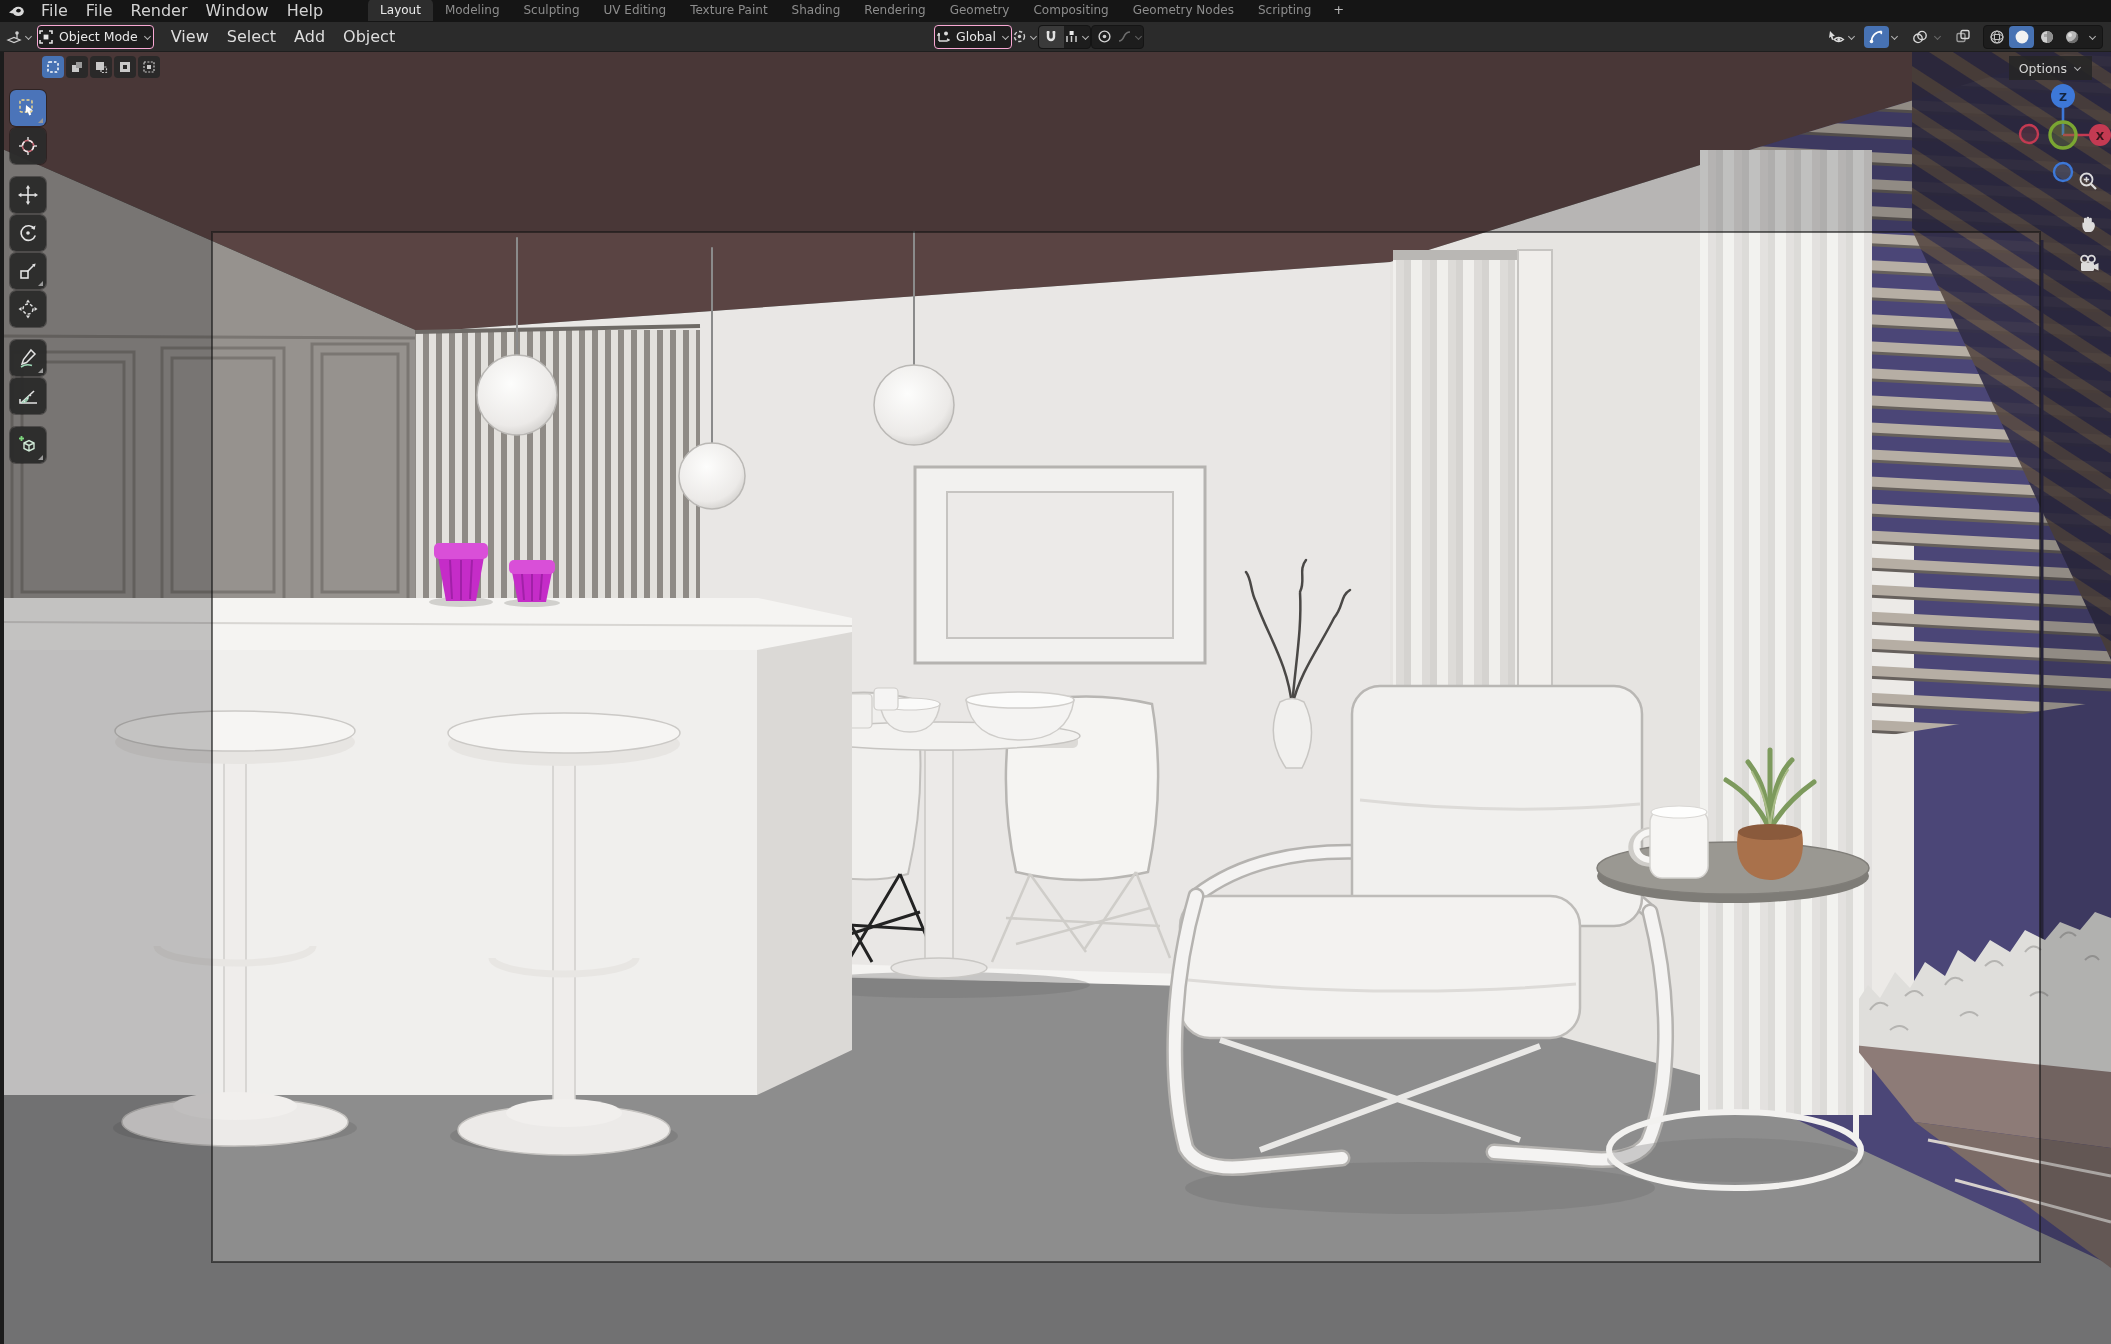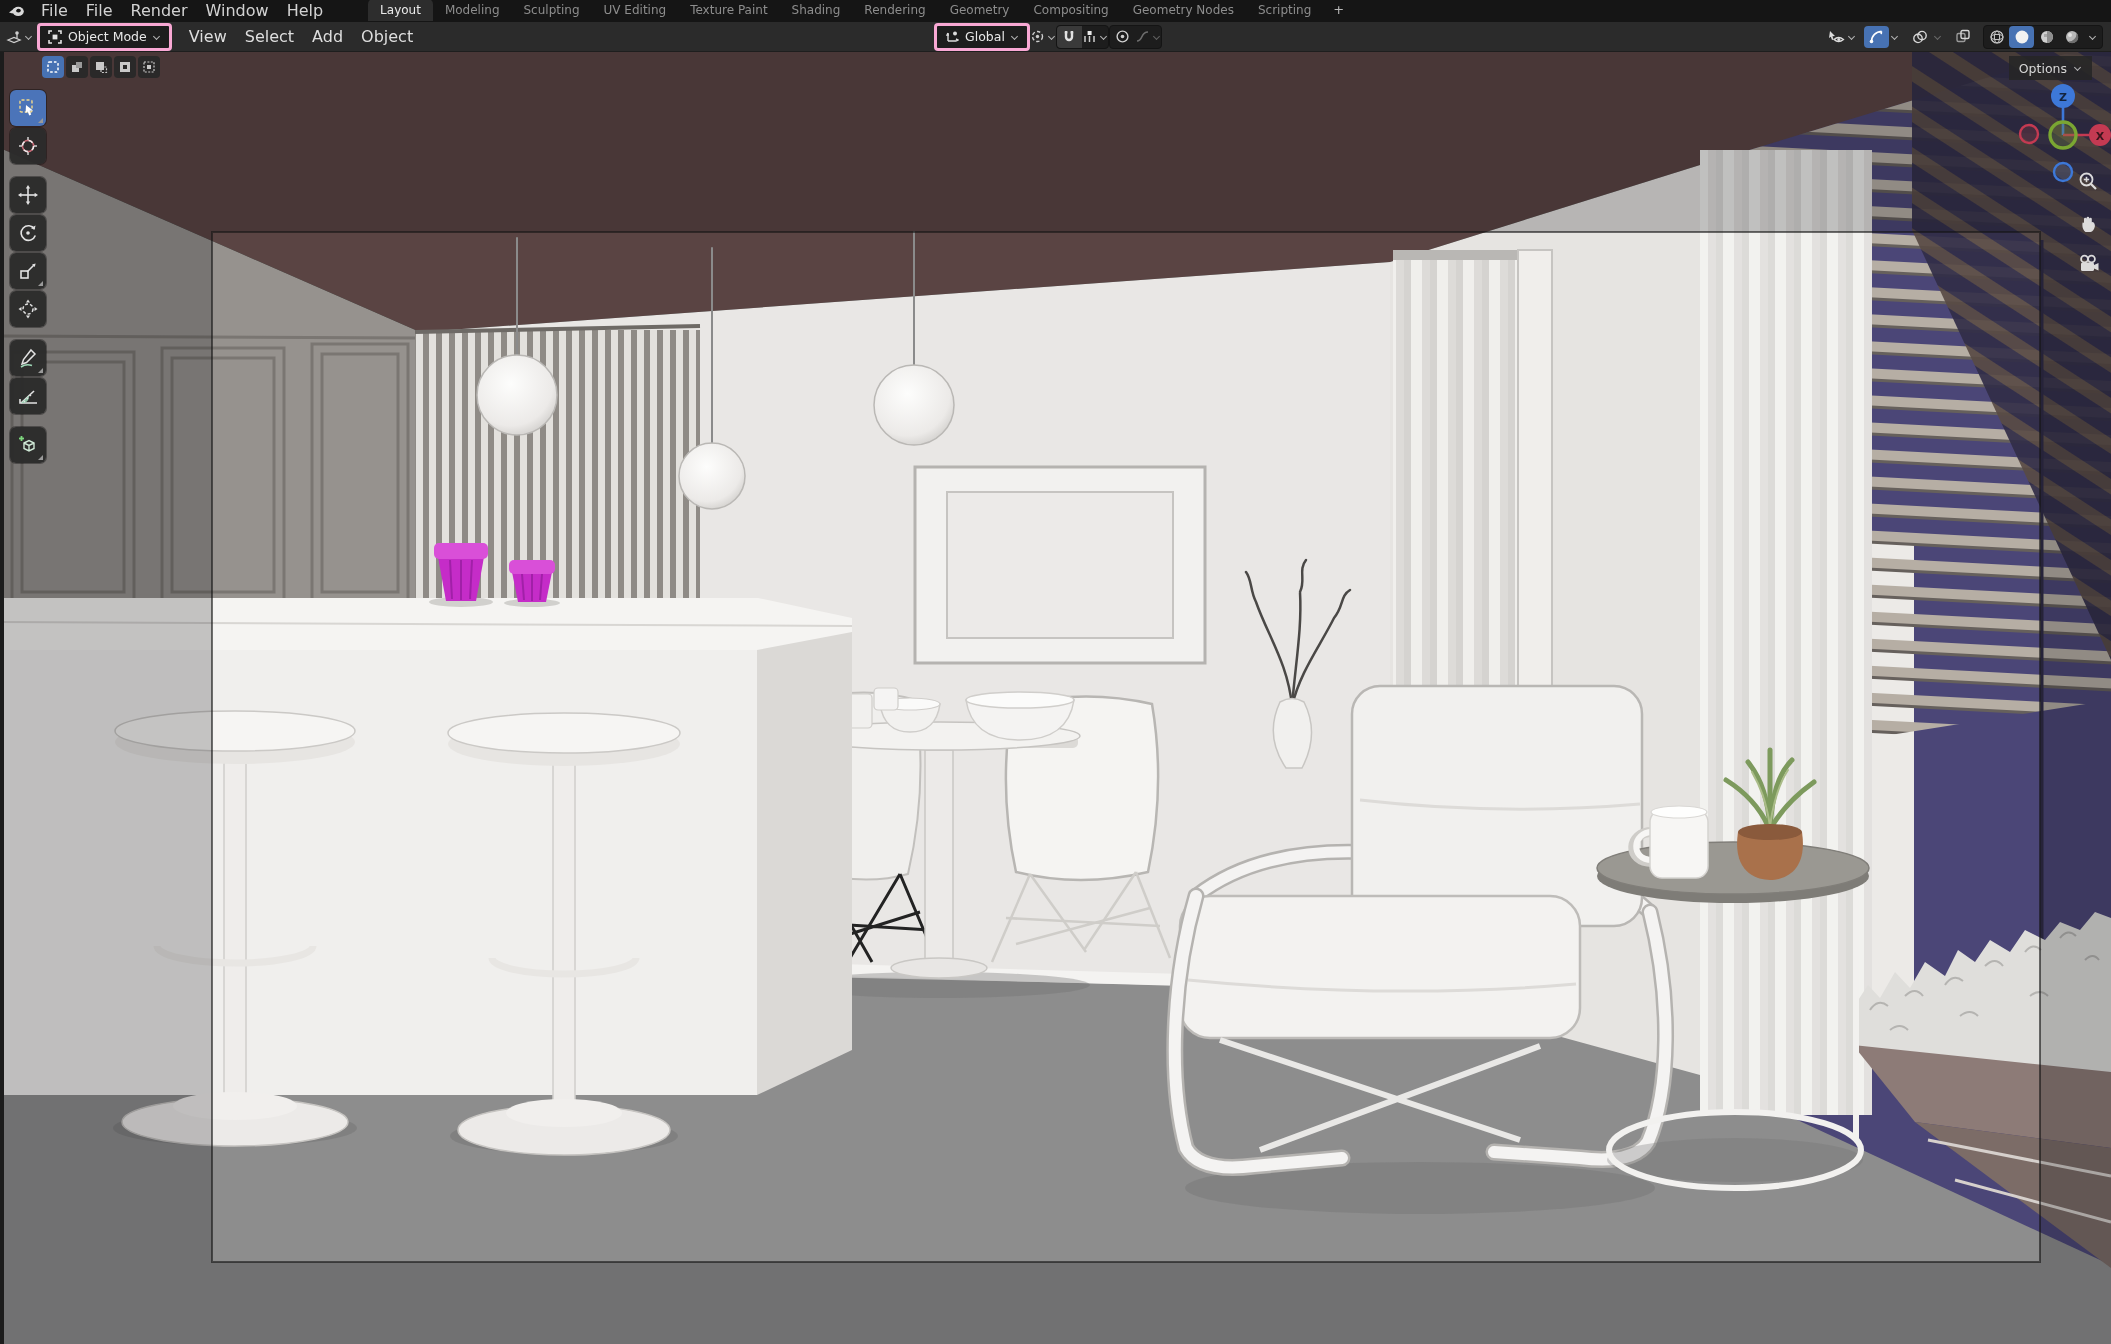--- a/index.html
+++ b/index.html
@@ -11,22 +11,22 @@
   .logo{width:32px;display:flex;justify-content:center;align-items:center}
   .menu{padding:0 9px;font-size:16px;color:#d2d2d2;line-height:22px;white-space:nowrap}
   .tabs{display:flex;margin-left:36px;height:24px;align-items:flex-start}
   .tab{padding:0 12px;font-size:12px;color:#8d8d8d;line-height:22px;white-space:nowrap}
   .tab.active{background:#2d2d2d;color:#eaeaea;border-radius:5px 5px 0 0}
   .plus-tab{color:#b9b9b9;padding:0 10px;font-size:13px;line-height:22px}
   
   #vheader{left:0;top:22px;width:2111px;height:30px;background:#2b2b2b;display:flex;align-items:center;
            z-index:6;border-bottom:1px solid #1e1e1e;box-sizing:border-box}
   .hmenu{padding:0 9px;font-size:16px;color:#dedede;white-space:nowrap}
-  .wgt{display:flex;align-items:center;gap:6px;background:#1d1d1d;border:3px solid #f9a8d4;border-radius:4px;
-       height:22px;padding:0 8px;font-size:12.5px;color:#e8e8e8;white-space:nowrap}
+  .wgt{display:flex;align-items:center;gap:6px;background:#1d1d1d;border:1px solid #f9a8d4;border-radius:4px;
+       height:22px;padding:0 1px;font-size:12.5px;color:#e8e8e8;white-space:nowrap}
   .iconbtn{height:22px;min-width:25px;display:flex;align-items:center;justify-content:center;gap:3px;border-radius:4px}
   .grp{display:flex;align-items:center;background:#1d1d1d;border:1px solid #141414;border-radius:4px;height:22px}
   .blue{background:#4772b3}
   .dim{opacity:.45}
   .hcenter{position:absolute;left:934px;display:flex;align-items:center;}
   .hright{position:absolute;right:8px;display:flex;align-items:center;gap:8px}
   .chev{width:8px;height:8px;position:relative;display:inline-block}
   .chev:before{content:"";position:absolute;left:1px;top:1px;width:4px;height:4px;
                border-right:1.4px solid #b4b4b4;border-bottom:1.4px solid #b4b4b4;transform:rotate(45deg)}
   

